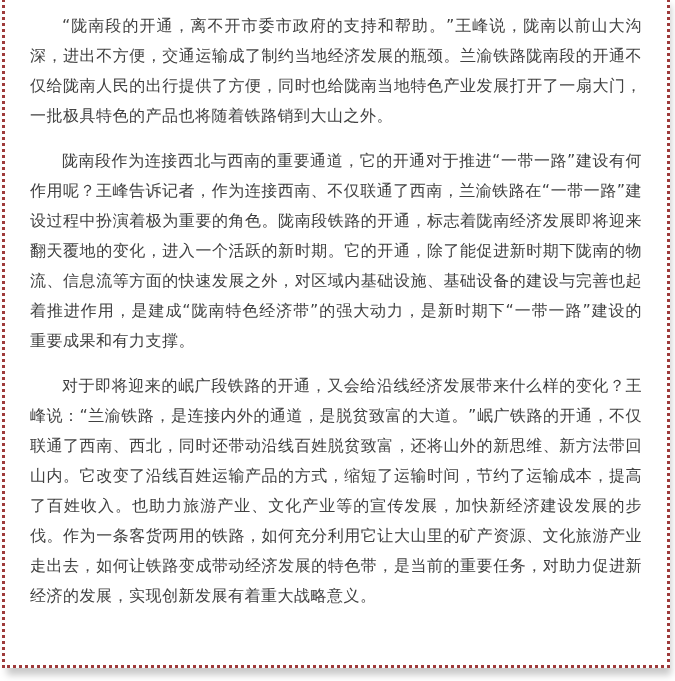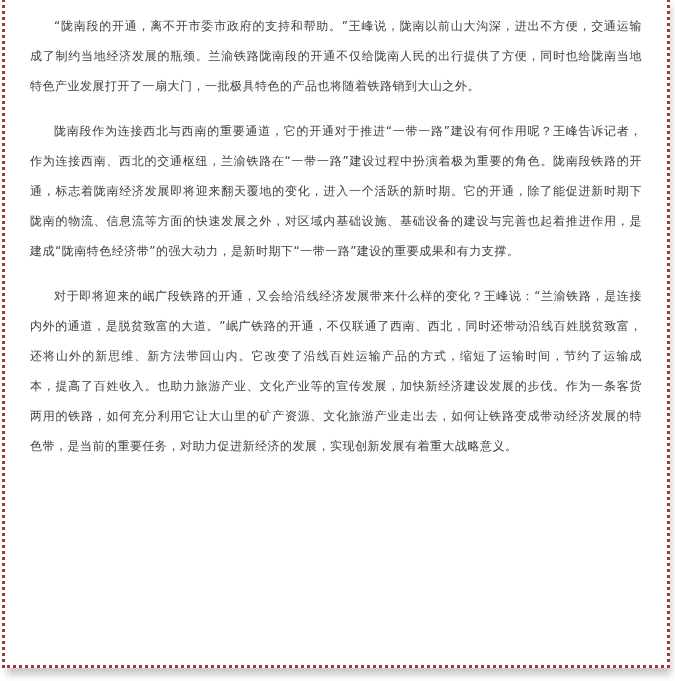--- a/index.html
+++ b/index.html
@@ -22,34 +22,34 @@
     top: -6px;
     width: 668px;
     height: 674px;
     background: var(--page-bg);
     border: 3px dotted var(--border-color);
     box-shadow: 3px 9px 7px -2px var(--shadow-color);
     padding: 14px 25px 0 25px;
     overflow: hidden;
   }
   .article-body p {
-    font-size: 12px;
+    font-size: 16px;
     line-height: 30px;
     color: var(--text-color);
     text-indent: 2em;
     text-align: justify;
     letter-spacing: 0.5px;
   }
   .article-body p + p {
     margin-top: 15px;
   }
 </style>
 </head>
 <body>
 
 <div class="article-page">
   <div class="article-body">
     <p>“陇南段的开通，离不开市委市政府的支持和帮助。”王峰说，陇南以前山大沟深，进出不方便，交通运输成了制约当地经济发展的瓶颈。兰渝铁路陇南段的开通不仅给陇南人民的出行提供了方便，同时也给陇南当地特色产业发展打开了一扇大门，一批极具特色的产品也将随着铁路销到大山之外。</p>
-    <p>陇南段作为连接西北与西南的重要通道，它的开通对于推进“一带一路”建设有何作用呢？王峰告诉记者，作为连接西南、西北的交通枢纽，兰渝铁路在“一带一路”建设过程中扮演着极为重要的角色。陇南段铁路的开通，标志着陇南经济发展即将迎来翻天覆地的变化，进入一个活跃的新时期。它的开通，除了能促进新时期下陇南的物流、信息流等方面的快速发展之外，对区域内基础设施、基础设备的建设与完善也起着推进作用，是建成“陇南特色经济带”的强大动力，是新时期下“一带一路”建设的重要成果和有力支撑。</p>
+    <p>陇南段作为连接西北与西南的重要通道，它的开通对于推进“一带一路”建设有何作用呢？王峰告诉记者，作为连接西南、不仅联通了西南，兰渝铁路在“一带一路”建设过程中扮演着极为重要的角色。陇南段铁路的开通，标志着陇南经济发展即将迎来翻天覆地的变化，进入一个活跃的新时期。它的开通，除了能促进新时期下陇南的物流、信息流等方面的快速发展之外，对区域内基础设施、基础设备的建设与完善也起着推进作用，是建成“陇南特色经济带”的强大动力，是新时期下“一带一路”建设的重要成果和有力支撑。</p>
     <p>对于即将迎来的岷广段铁路的开通，又会给沿线经济发展带来什么样的变化？王峰说：“兰渝铁路，是连接内外的通道，是脱贫致富的大道。”岷广铁路的开通，不仅联通了西南、西北，同时还带动沿线百姓脱贫致富，还将山外的新思维、新方法带回山内。它改变了沿线百姓运输产品的方式，缩短了运输时间，节约了运输成本，提高了百姓收入。也助力旅游产业、文化产业等的宣传发展，加快新经济建设发展的步伐。作为一条客货两用的铁路，如何充分利用它让大山里的矿产资源、文化旅游产业走出去，如何让铁路变成带动经济发展的特色带，是当前的重要任务，对助力促进新经济的发展，实现创新发展有着重大战略意义。</p>
 
   </div>
 </div>
 
 </body></html>

